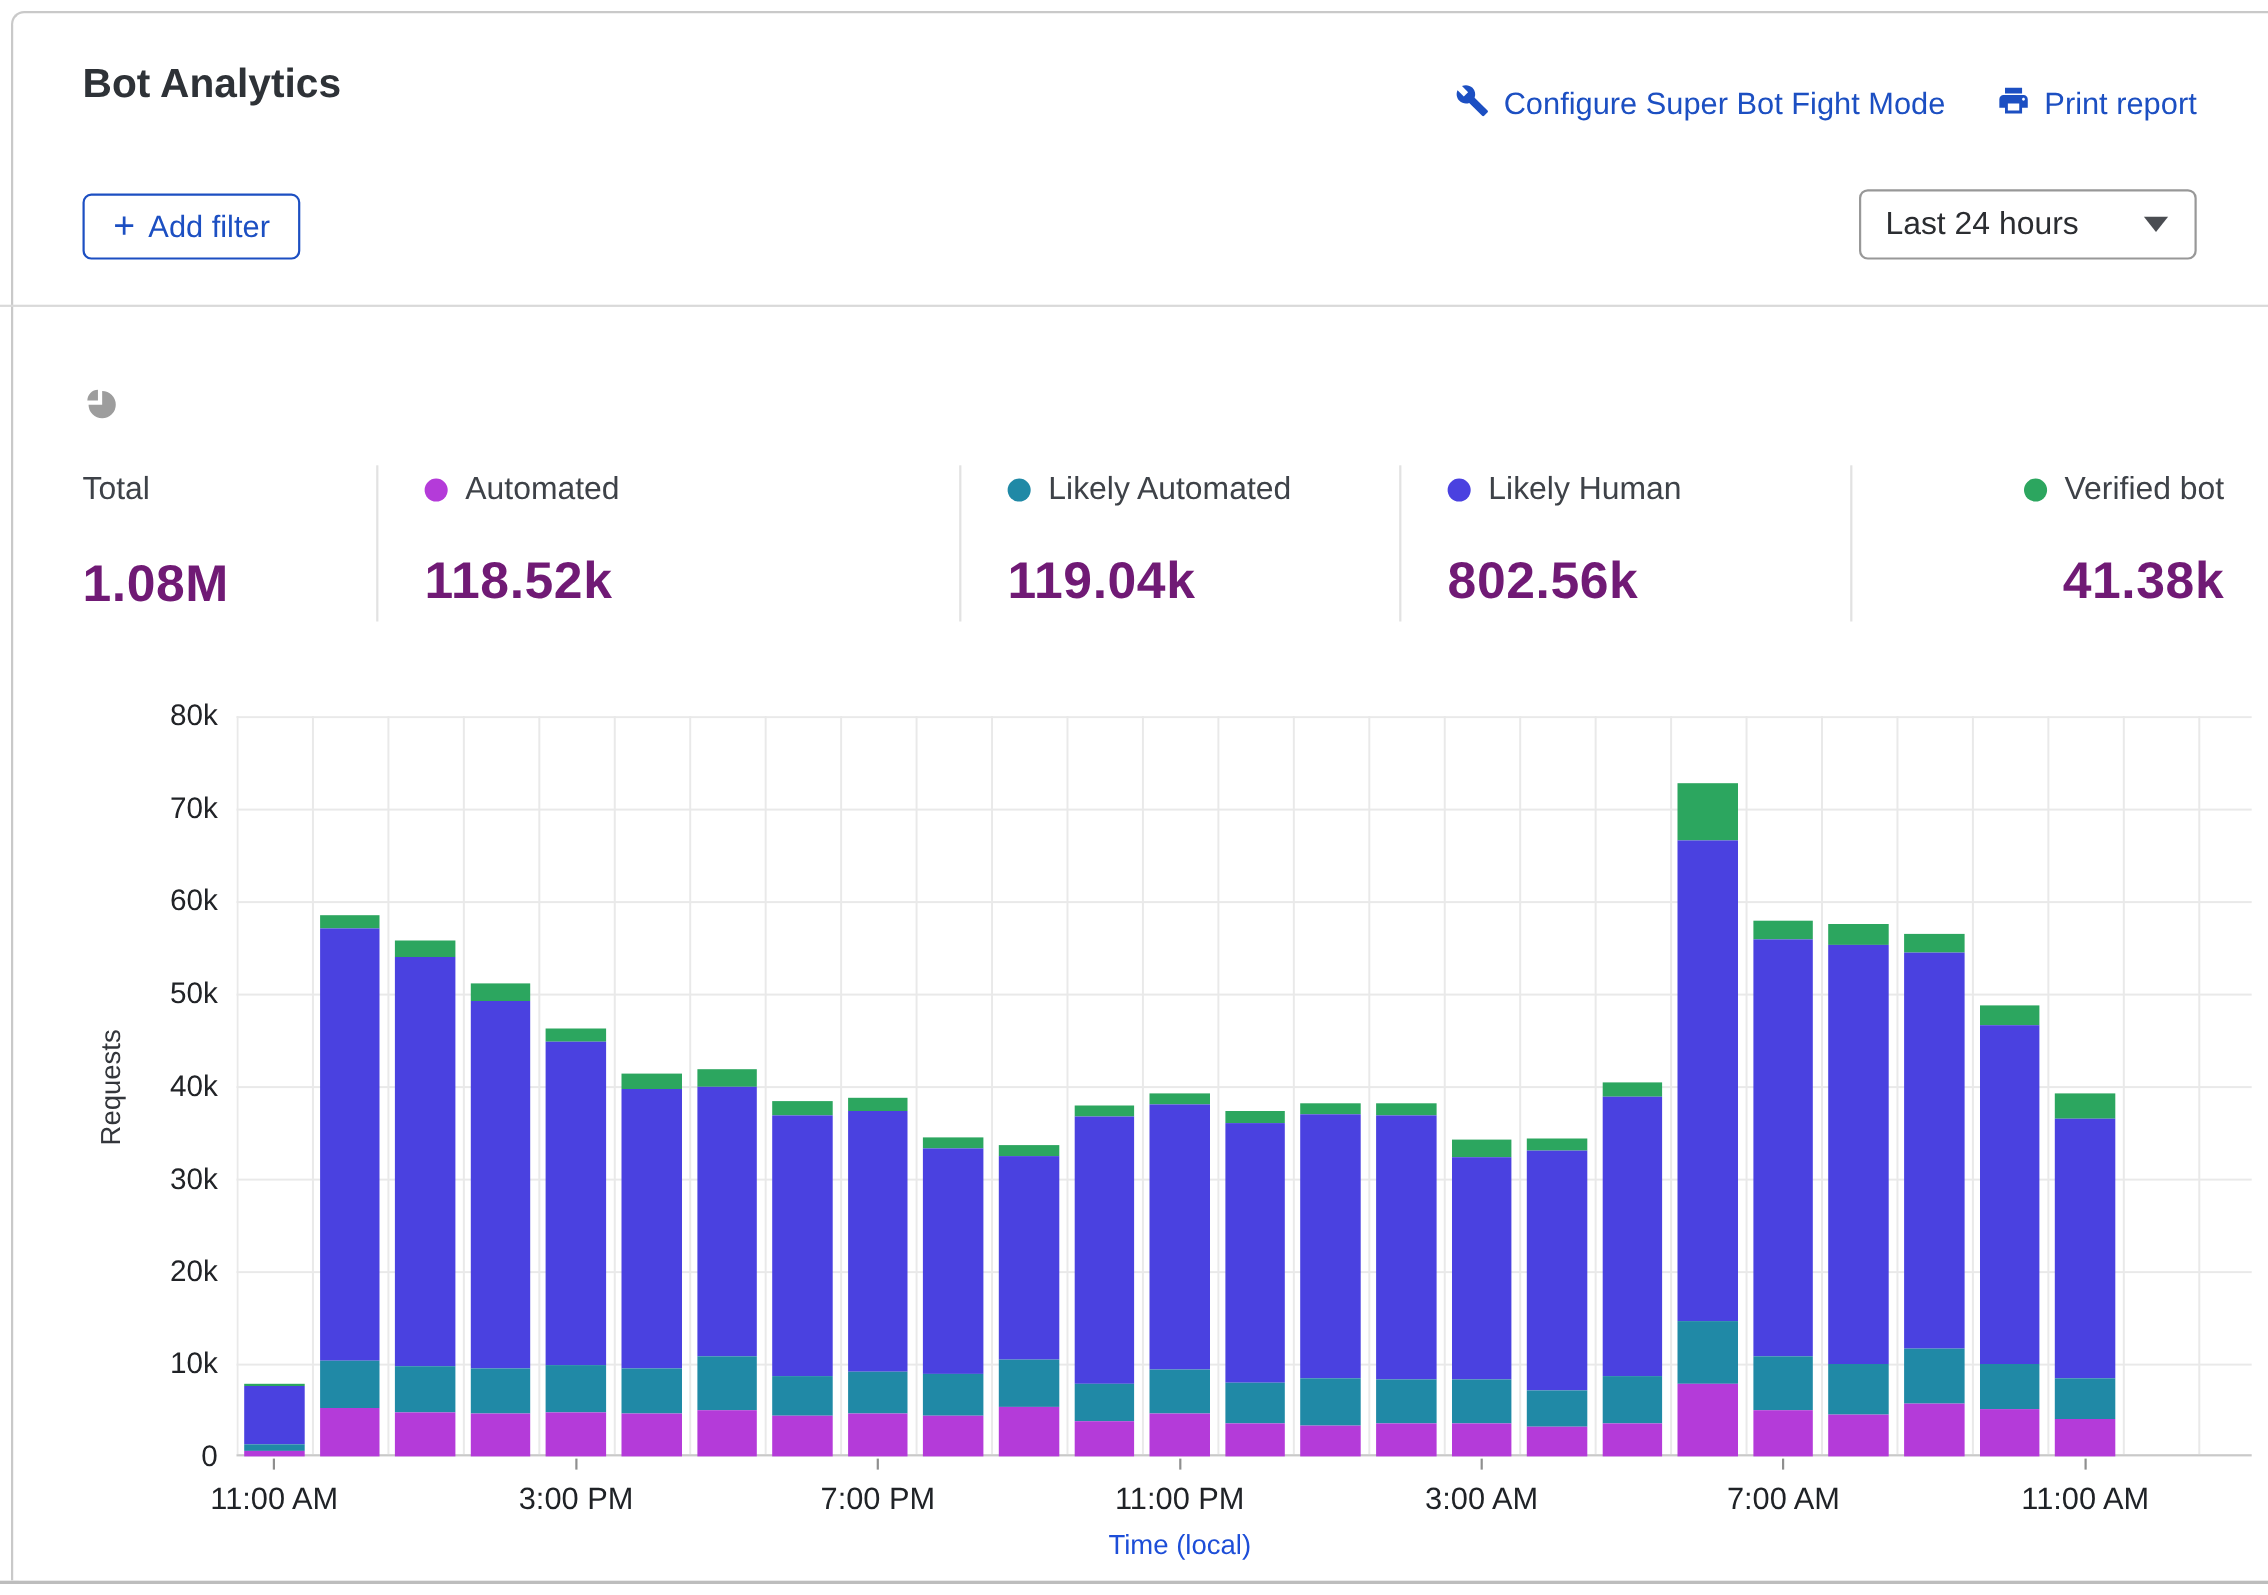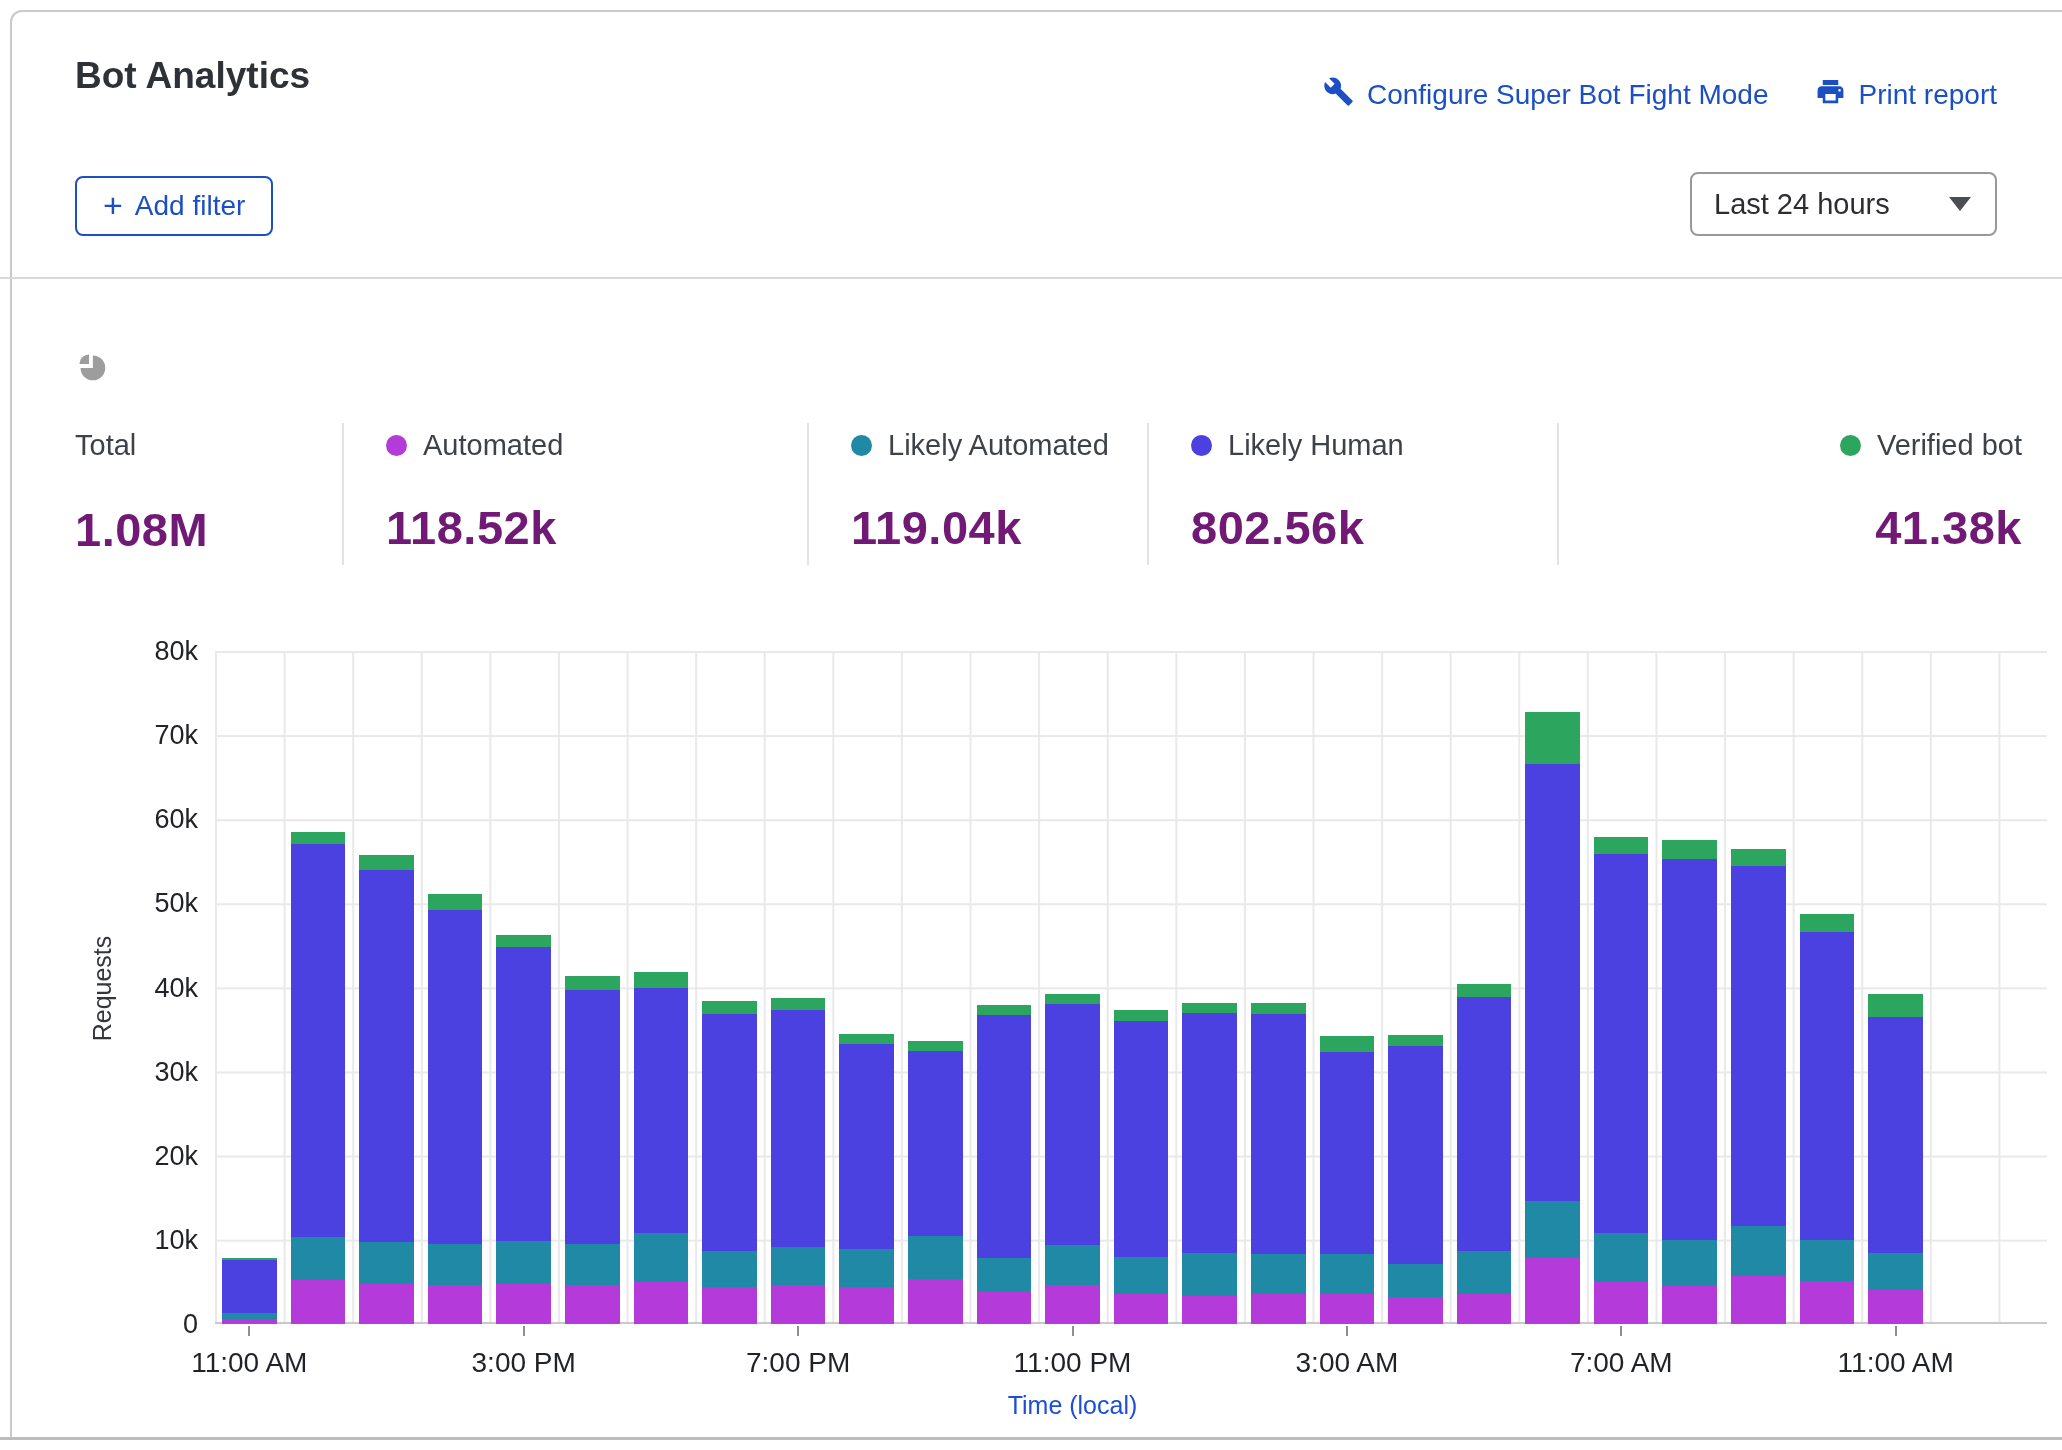--- a/index.html
+++ b/index.html
@@ -32,21 +32,21 @@
 
   
   .section-title-row { position:absolute; left:75px; top:350px; display:flex; align-items:center; gap:16px; }
   .section-title { font-size:31px; font-weight:700; color:#2e3237; }
   .pie-icon svg { width:33px; height:33px; fill:#9d9d9d; display:block; }
 
   
   .stats { position:absolute; left:75px; top:423px; right:40px; height:142px; display:flex; }
   .stat { display:flex; flex-direction:column; justify-content:space-between; padding:6px 0 10px 0; }
   .stat.bordered { border-left:2px solid #e2e2e2; padding-left:42px; }
-  .stat-w1 { width:267px;gap:40px; } .stat-w2 { width:465px; } .stat-w3 { width:340px; }
+  .stat-w1 { width:267px;gap:40px; } .stat-w2 { width:530px; } .stat-w3 { width:400px; }
   .stat-w4 { width:410px; } .stat-w5 { flex:1;align-items:flex-end; }
   .stat-label-row { display:flex; align-items:center; gap:16px; font-size:29px; color:#3e4248; }
   .stat-dot { width:21px; height:21px; border-radius:50%; flex:0 0 auto; }
   .stat-value { font-size:47px; font-weight:700; color:#701a75; letter-spacing:.5px; }
 
   
   .requests-label { position:absolute; left:-18px; top:974px; font-size:25px; color:#33363b;
           transform:rotate(-90deg); transform-origin:center; width:240px; text-align:center; }
   .grid-underlay { position:absolute; left:215px; top:651px; width:1832px; height:673px;
           border-bottom:2px solid #c9c9c9;

